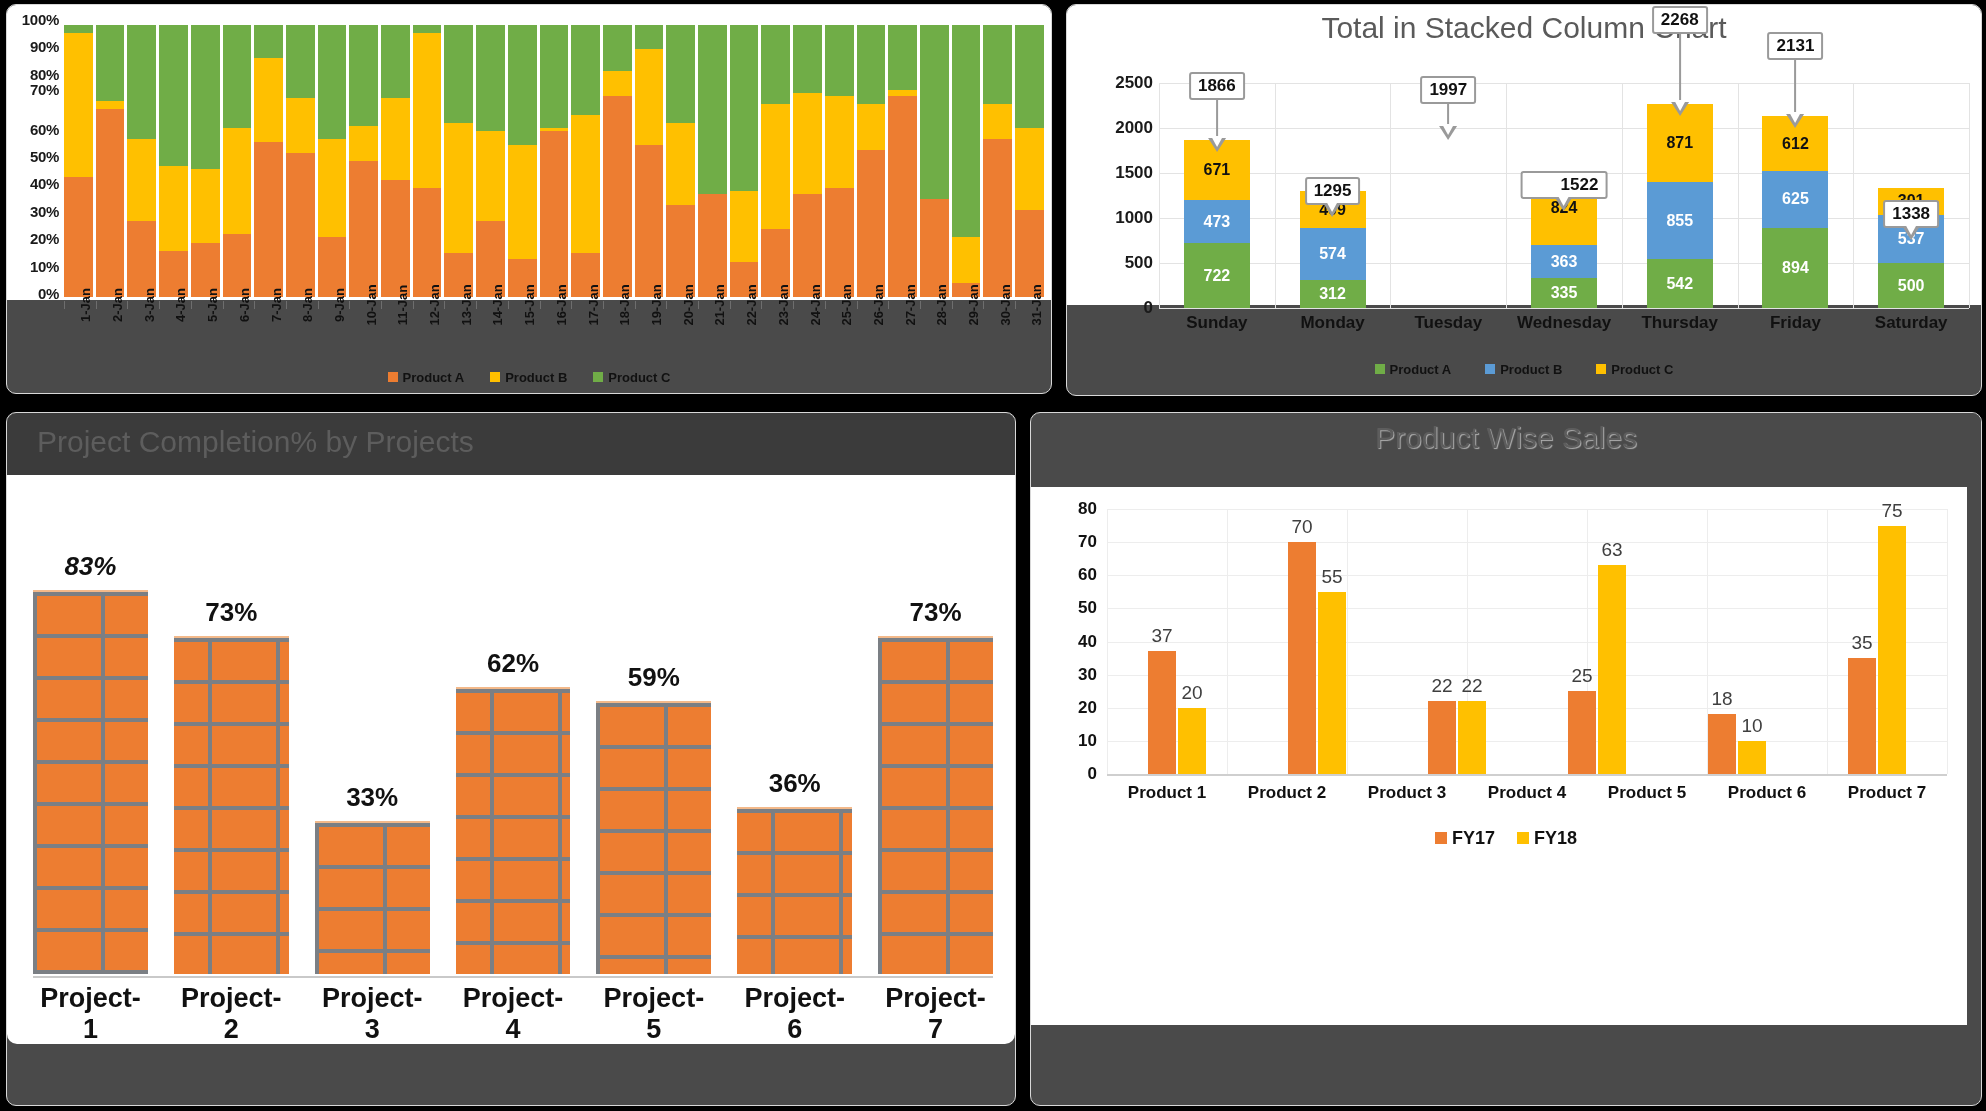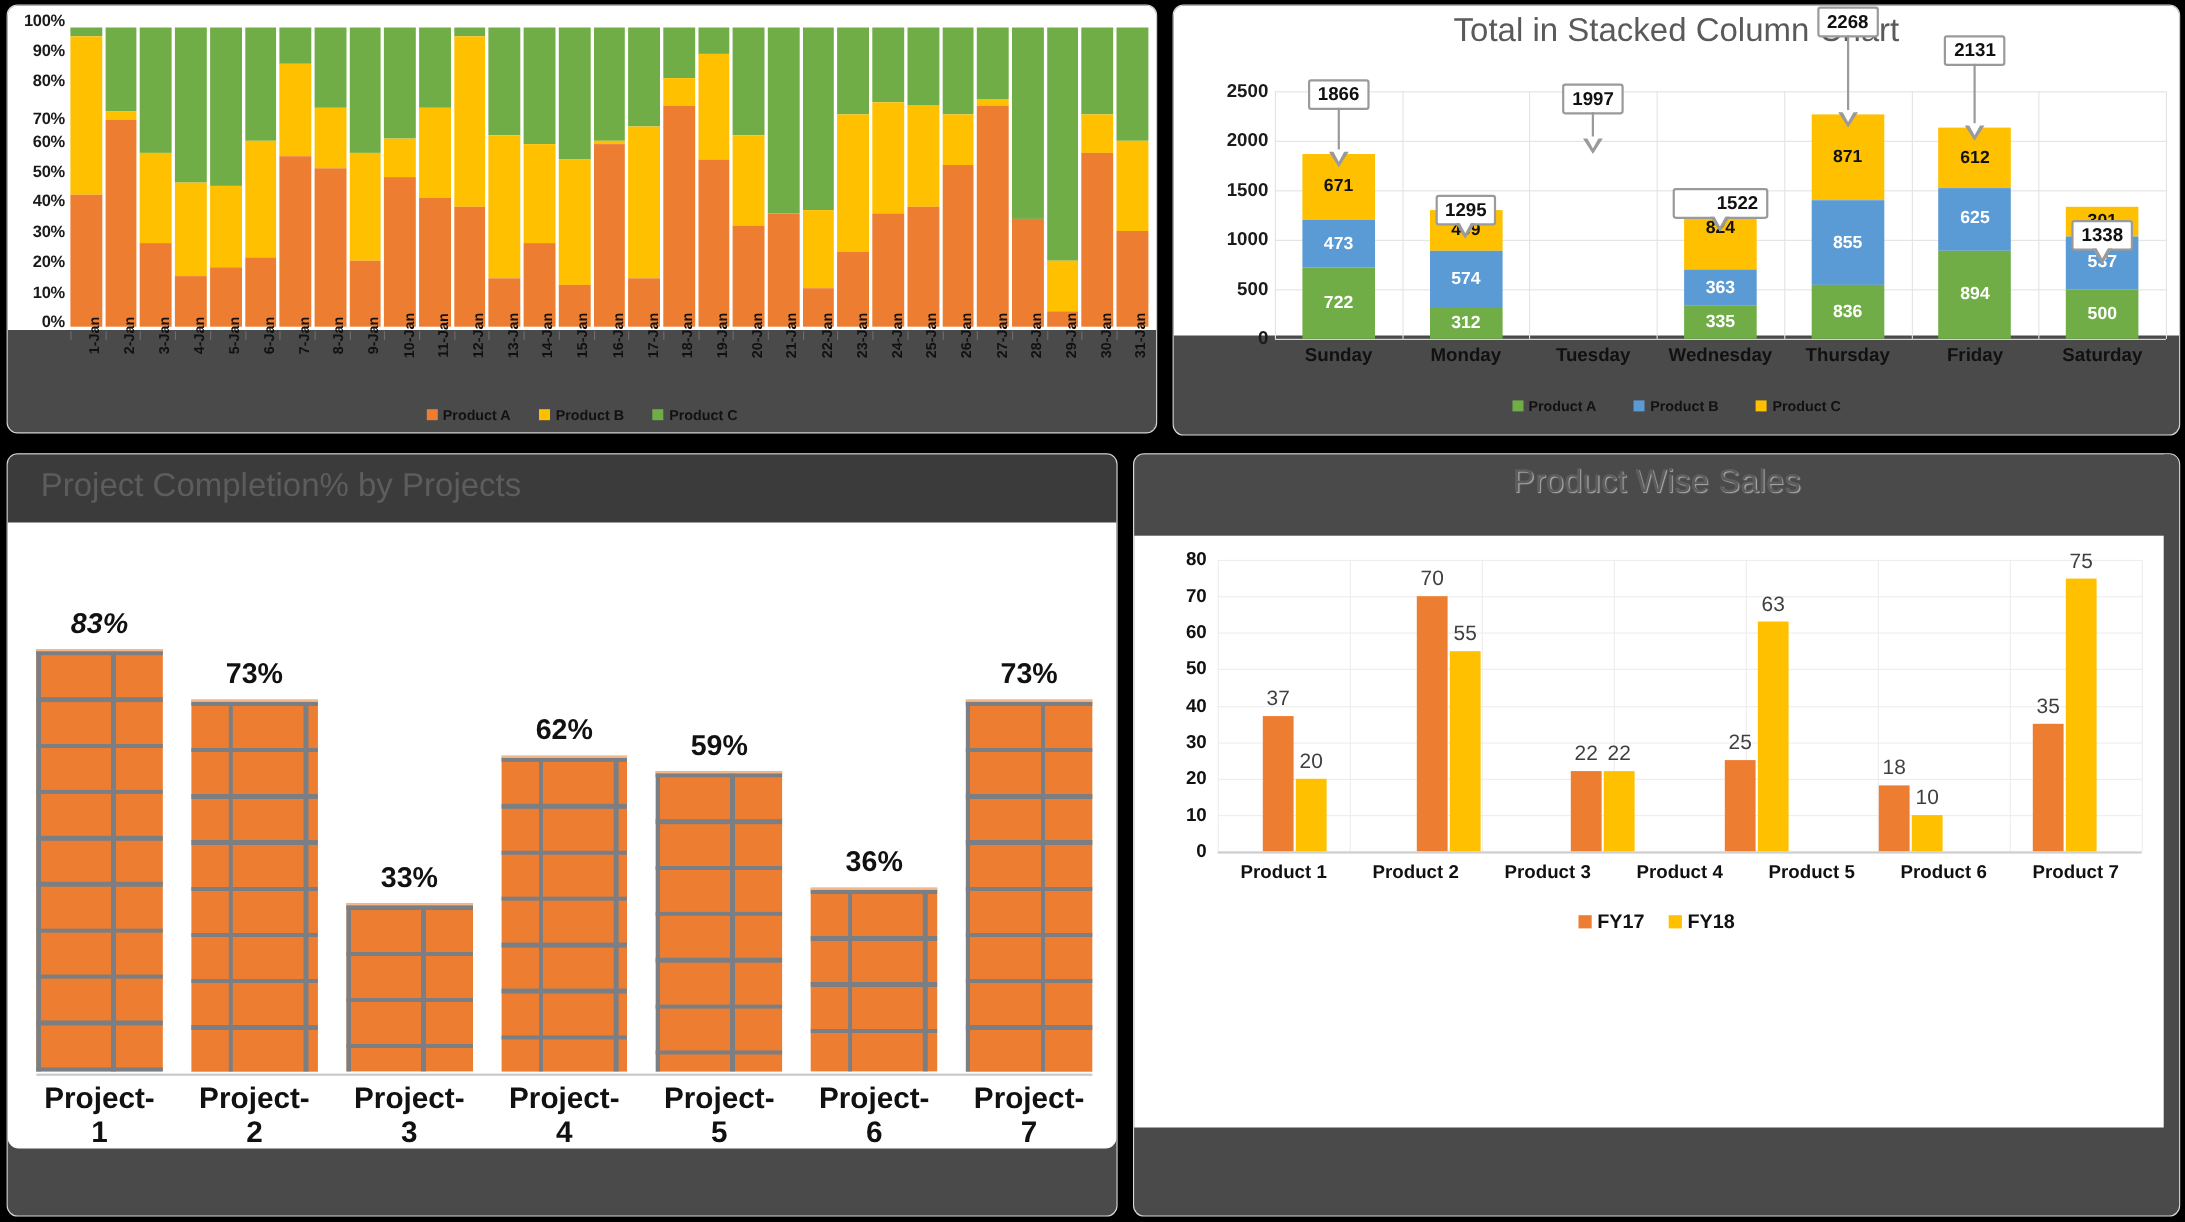--- a/index.html
+++ b/index.html
@@ -239,21 +239,21 @@
 <body>
 
 <div id="stage">
 
   <div class="panel" id="p1">
     <div class="white"></div>
     <div class="yaxis" id="p1-yaxis">
         <div style="top: 0px;">100%</div>
         <div style="top: 27.4px;">90%</div>
         <div style="top: 54.8px;">80%</div>
-        <div style="top: 89px;">70%</div>
+        <div style="top: 70px;">70%</div>
         <div style="top: 109.6px;">60%</div>
         <div style="top: 137px;">50%</div>
         <div style="top: 164.4px;">40%</div>
         <div style="top: 191.8px;">30%</div>
         <div style="top: 219.2px;">20%</div>
         <div style="top: 246.6px;">10%</div>
         <div style="top: 274px;">0%</div>
       </div>
     <div class="plot" id="p1-plot">
         <div class="col">
@@ -608,21 +608,21 @@
             <div class="sC" style="height: 74.16px;">824</div>
             <div class="sB" style="height: 32.67px;">363</div>
             <div class="sA" style="height: 30.15px;">335</div>
           </div>
           <div class="callout" style="top: 88.02px; left: 50%; transform: translateX(-50%); padding-left: 38px;">1522<div class="stem" style="height: 2px;"></div><div class="tail" style="top: calc(100% + 0px);"></div></div>
         </div>
         <div class="cgroup">
           <div class="bar">
             <div class="sC" style="height: 78.39px;">871</div>
             <div class="sB" style="height: 76.95px;">855</div>
-            <div class="sA" style="height: 48.78px;">836</div>
+            <div class="sA" style="height: 48.78px;">542</div>
           </div>
           <div class="callout" style="top: -77.12px; left: 50%; transform: translateX(-50%);">2268<div class="stem" style="height: 70px;"></div><div class="tail" style="top: calc(100% + 70px);"></div></div>
         </div>
         <div class="cgroup">
           <div class="bar">
             <div class="sC" style="height: 55.08px;">612</div>
             <div class="sB" style="height: 56.25px;">625</div>
             <div class="sA" style="height: 80.46px;">894</div>
           </div>
           <div class="callout" style="top: -50.79px; left: 50%; transform: translateX(-50%);">2131<div class="stem" style="height: 56px;"></div><div class="tail" style="top: calc(100% + 56px);"></div></div>

